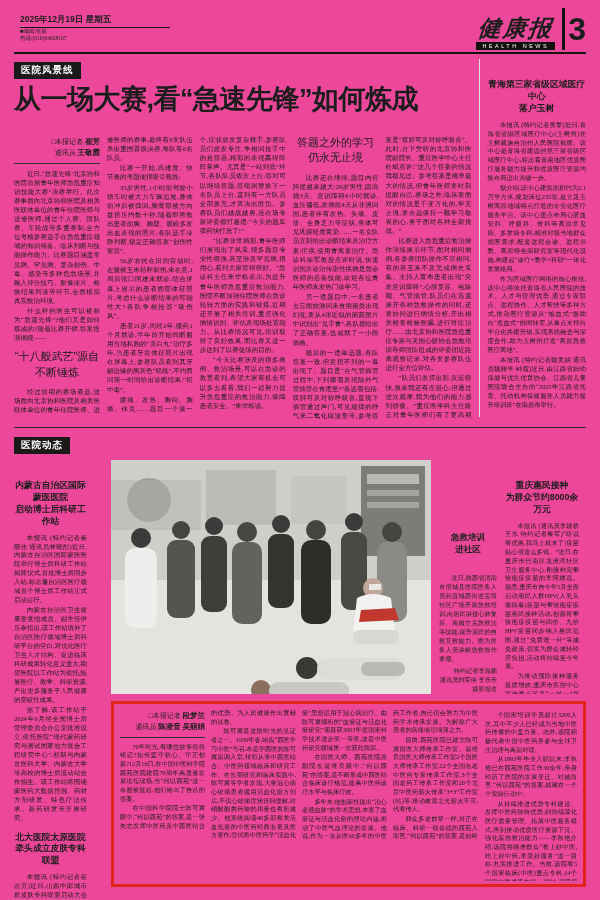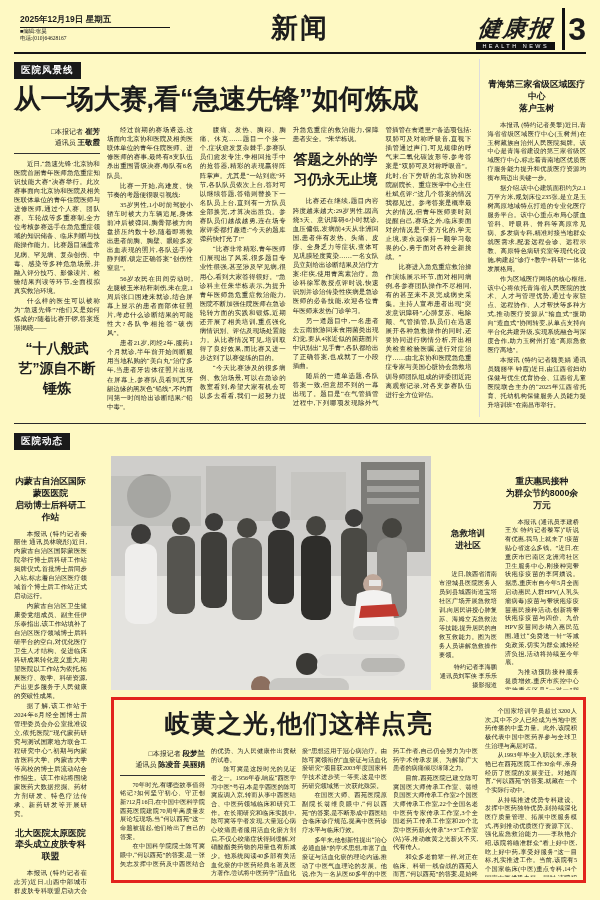--- a/index.html
+++ b/index.html
@@ -1,16 +1,16 @@
 <!DOCTYPE html>
 <html><head>
 <meta charset="utf-8">
 <style>
   html,body{margin:0;padding:0;background:#888;}
-  .page{width:600px;height:900px;margin:0 auto;background:#fef9c3;color:#1c1c1c;
+  .page{width:600px;height:900px;margin:0 auto;background:#ec4899;color:#1c1c1c;
         font-family:"Liberation Serif",serif;position:relative;overflow:hidden;}
   
   .hdr{height:44px;margin:8px 14px 0;position:relative;border-bottom:2px solid #151515;}
   .date-block{position:absolute;left:6px;top:6px;width:150px;}
   .date{font-size:8.5px;font-weight:bold;border-bottom:1.5px solid #151515;padding-bottom:1px;font-family:"Liberation Sans",sans-serif;}
   .tiny{font-size:5.5px;line-height:1.3;color:#222;transform-origin:left top;}
   .sec-title{position:absolute;left:0;right:0;top:2px;text-align:center;
              font-family:"Liberation Sans",sans-serif;font-weight:bold;font-size:27px;letter-spacing:2px;}
   .mast{position:absolute;right:0;top:0;display:flex;align-items:stretch;height:42px;}
   .brand{display:flex;flex-direction:column;justify-content:flex-end;align-items:center;padding-right:4px;}
@@ -18,31 +18,31 @@
             transform:skewX(-6deg);letter-spacing:2px;line-height:1;}
   .brand-en{background:#111;color:#fff;font-family:"Liberation Sans",sans-serif;font-size:5.5px;
             letter-spacing:2.5px;padding:1px 6px;margin-top:2px;}
   .mast-rule{width:3px;background:#111;margin:0 3px;}
   .pageno{font-family:"Liberation Sans",sans-serif;font-weight:bold;font-size:32px;line-height:42px;}
   
   .badge{display:inline-block;background:#1a1a1a;color:#fff;font-family:"Liberation Sans",sans-serif;
          font-weight:bold;font-size:9.5px;padding:2px 7px;letter-spacing:1px;}
   .p-ind{margin:0 0 1px;text-indent:2em;}
   .jtxt{text-align:justify;text-justify:inter-ideograph;}
-  .sub{font-family:"Liberation Sans",sans-serif;font-weight:bold;font-size:14px;text-align:center;
+  .sub{font-family:"Liberation Sans",sans-serif;font-weight:normal;font-size:11px;text-align:center;
        margin:7px 0;break-inside:avoid;}
   .art-h{font-family:"Liberation Sans",sans-serif;font-weight:bold;font-size:8.8px;text-align:center;
          line-height:1.35;margin:20px 0 6px;}
   .byline{border-bottom:1px solid #333;padding:2px 0 4px;margin-bottom:5px;font-size:7px;text-align:right;}
   .byline b{font-size:7.5px;}
   
   .top{display:flex;gap:8px;margin:5px 14px 0;}
   .top-left{width:464px;}
   .lead-hl{font-family:"Liberation Sans",sans-serif;font-weight:bold;font-size:27px;line-height:1.15;
-           margin:5px 0 10px;letter-spacing:-0.5px;white-space:nowrap;}
+           margin:5px 0 20px;letter-spacing:-0.5px;white-space:nowrap;}
   .lead-cols{height:286px;column-count:5;column-gap:7px;column-fill:auto;overflow:hidden;
              font-size:6.5px;line-height:1.4;}
   .top-side{width:100px;height:358px;overflow:hidden;font-size:6.3px;line-height:1.42;border-left:1px solid #ddd;padding-left:7px;}
   .rule{height:1px;background:#2a2a2a;margin:6px 14px;}
   
   .bot{margin:2px 14px 0;}
   .bot-row{display:flex;gap:24px;margin-top:6px;}
   .bot-left{width:88px;height:438px;overflow:hidden;font-size:6.4px;line-height:1.4;}
   .bot-right{width:476px;}
   .mid-row{display:flex;gap:8px;height:234px;}
@@ -63,21 +63,20 @@
 <body>
 
 <div class="page">
 
   <div class="hdr">
     <div class="date-block">
       <div class="date">2025年12月19日  星期五</div>
       <div class="tiny">■编辑:张昊</div>
       <div class="tiny">电话:(010)64628167</div>
     </div>
-    <div class="sec-title">新闻</div>
     <div class="mast">
       <div class="brand">
         <div class="brand-zh">健康报</div>
         <div class="brand-en">HEALTH  NEWS</div>
       </div>
       <div class="mast-rule"></div>
       <div class="pageno">3</div>
     </div>
   </div>
 
@@ -239,21 +238,20 @@
             </div>
             <div>
                 <p class="p-ind">本报讯 (通讯员李建桥 王东 特约记者黎军)“听说有优惠,我马上就来了!疫苗贴心省这么多钱。”近日,在重庆市巴南区龙洲湾社区卫生服务中心,刚接种完带状疱疹疫苗的李阿姨说。据悉,重庆市自今年5月全面启动惠民人群HPV(人乳头瘤病毒)疫苗与带状疱疹疫苗惠民接种活动,创新将带状疱疹疫苗与四价、九价HPV疫苗同步纳入惠民范围,通过“免费送一针”等减免政策,切实为群众减轻经济负担,活动将持续至今年底。</p>
                 <p class="p-ind">为推动预防接种服务提质增效,重庆市疾控中心实施重点区县“一对一”指导,适当增设成人接种门诊,开展疫苗储备配送方式试点,升级“惠民疾控服务号”预防接种模块,全市HPV疫苗、带状疱疹疫苗实现线上统一预约。在药品交易平台和免疫规划信息系统中专门开发惠民疫苗结算、接种管理等模块,实现疫苗调配、接种记录、费用结算全流程数字化。此外,各区县通过政务新媒体平台广泛开展政策解读与科普宣传,有效提升群众的接种意愿。截至目前,惠民接种活动已惠及约6万人,为群众节约费用约8063万元。</p>
               </div>
           </div>
         </div>
 
         <div class="feature">
           <div class="feat-main">
-            <div class="feat-hl">岐黄之光,他们这样点亮</div>
             <div class="feat-cols jtxt">
               <div class="byline">
                 <span>□本报记者</span>
                 <b>段梦兰</b><br>
                 <span>通讯员</span>
                 <b>陈凌音 吴丽娟</b>
               </div>
               <div>
                   <p class="p-ind">70年时光,有哪些故事值得铭记?如何坚守初心、守正创新?12月16日,在中国中医科学院西苑医院建院70周年高质量发展论坛现场,当“何以西苑”这一命题被提起,他们给出了自己的答案。</p>
                   <p class="p-ind">在中国科学院院士陈可冀眼中,“何以西苑”的答案,是一张矢志发挥中医药及中西医结合的优势、为人民健康作出贡献的试卷。</p>

